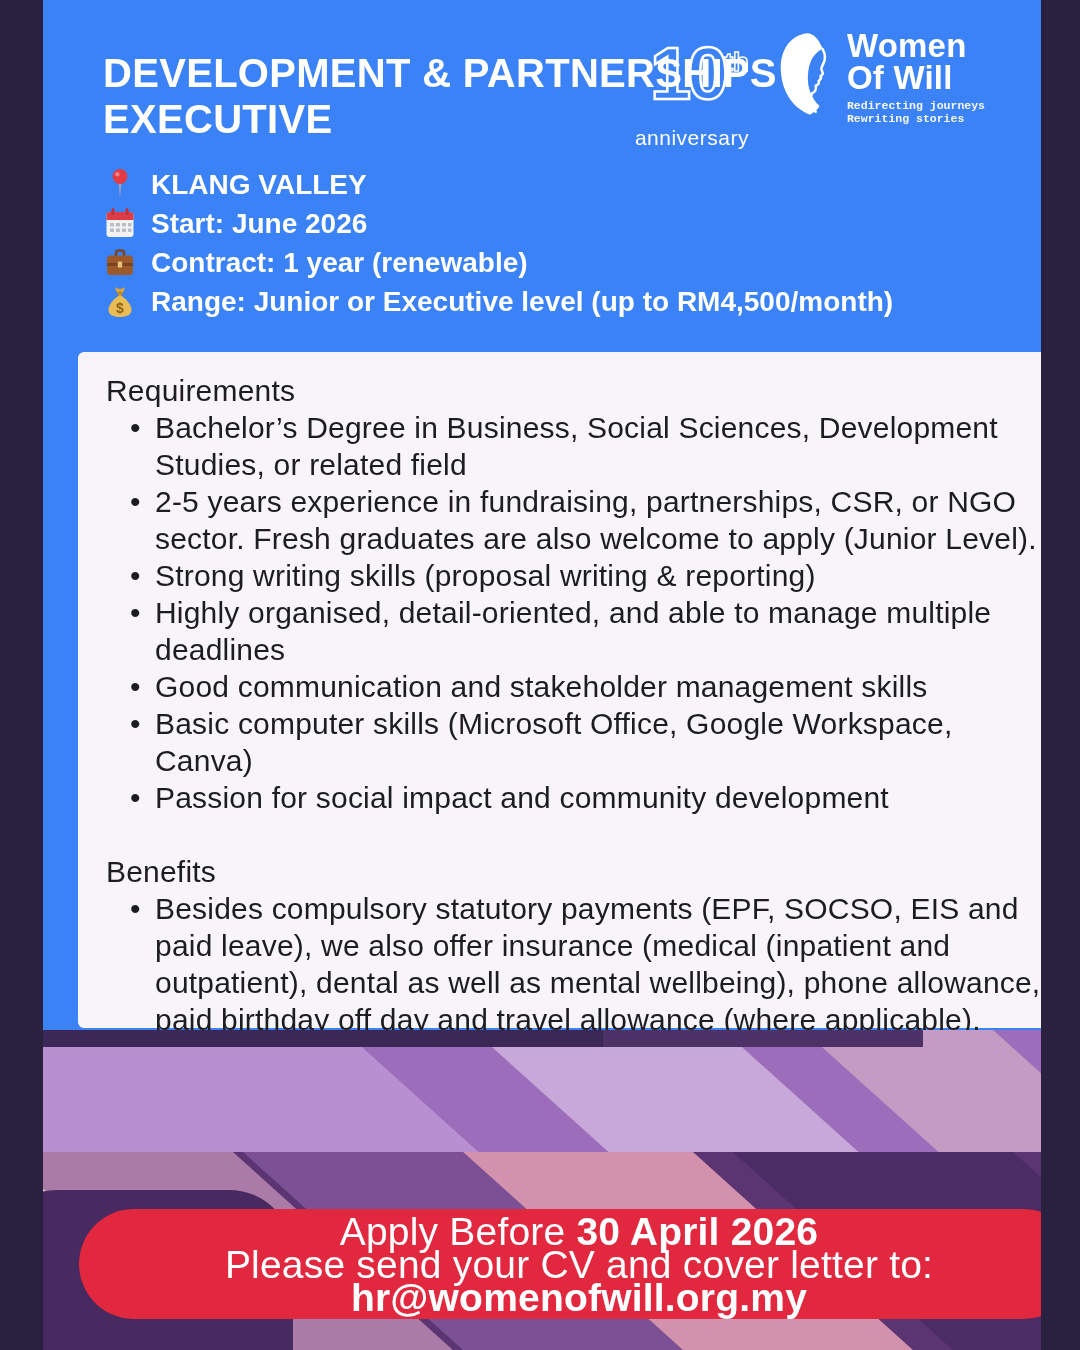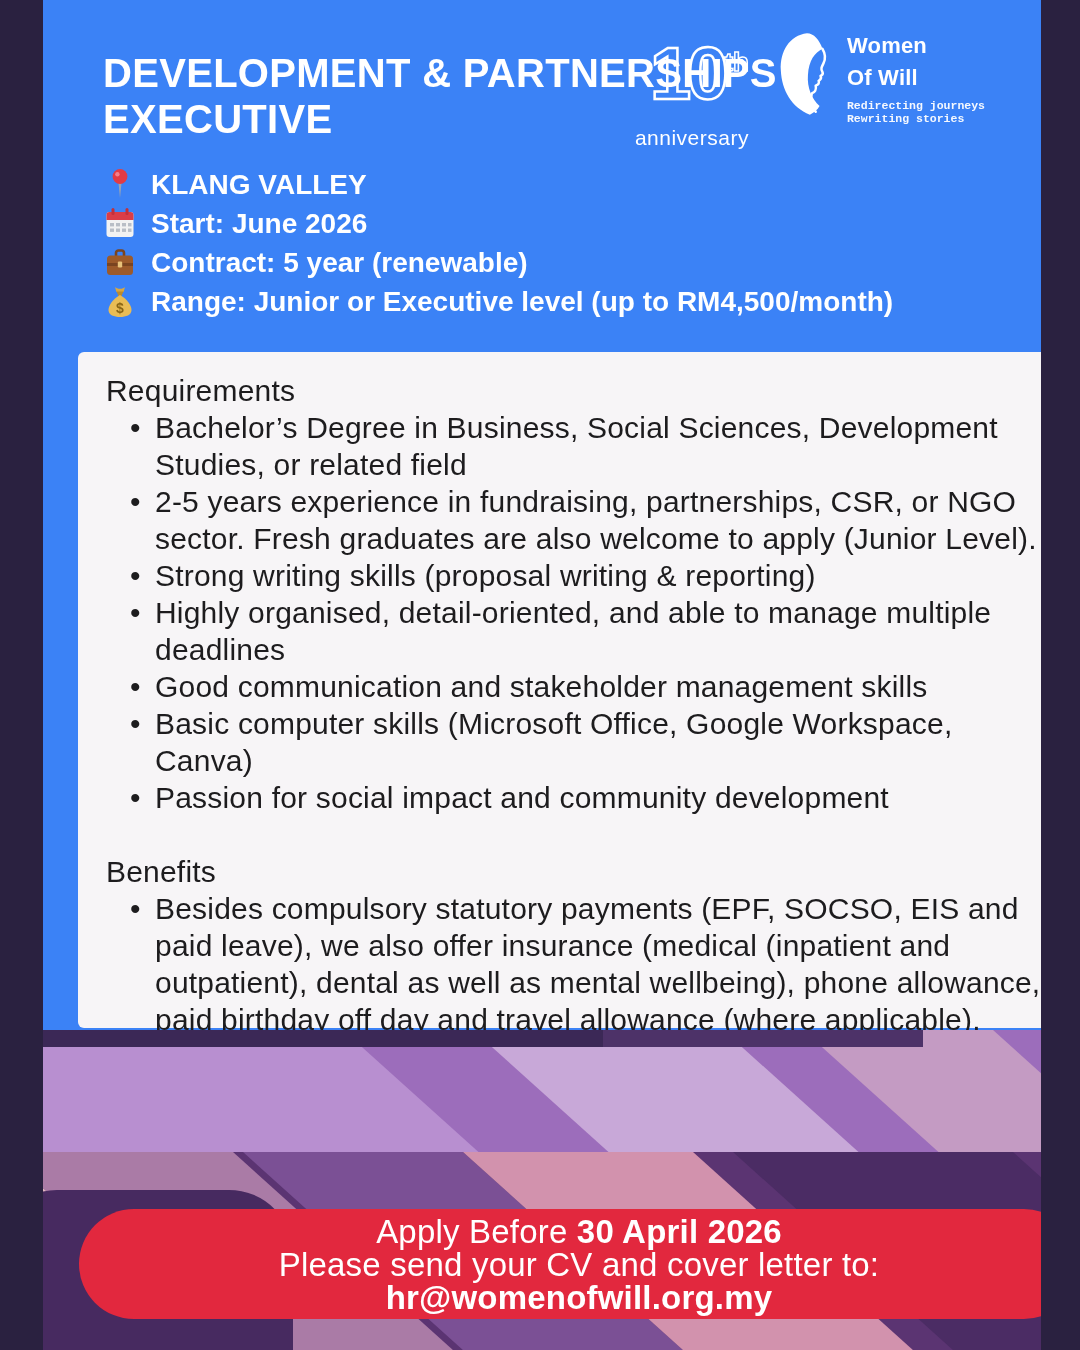--- a/index.html
+++ b/index.html
@@ -22,21 +22,21 @@
     font-size:74px;font-weight:800;letter-spacing:-4px;
     color:transparent;-webkit-text-stroke:2.5px #ffffff;
   }
   .anniv .th{
     font-size:26px;font-weight:800;vertical-align:28px;
     color:transparent;-webkit-text-stroke:1.5px #ffffff;
   }
   .anniv .label{font-size:21px;margin-top:0px;letter-spacing:.5px;}
   .wow{display:flex;gap:10px;align-items:flex-start;color:#fff;}
   .wow svg{width:62px;height:88px;flex:0 0 auto;}
-  .wow .name{font-size:22px;font-weight:700;line-height:32px;letter-spacing:.2px;}
+  .wow .name{font-size:33px;font-weight:700;line-height:32px;letter-spacing:.2px;}
   .wow .tagline{font-size:11.5px;line-height:13px;margin-top:5px;font-weight:700;opacity:.95;font-family:Liberation Mono, monospace;}
   
   .details{position:absolute;left:62px;top:168px;display:flex;flex-direction:column;gap:7px;}
   .detail-row{display:flex;align-items:center;gap:16px;color:#fff;font-weight:700;font-size:28px;line-height:31px;}
   .detail-row .ic{width:30px;height:32px;flex:0 0 auto;display:flex;align-items:center;justify-content:center;}
   
   .card{
     position:absolute;left:35px;top:352px;width:1011px;height:676px;box-sizing:border-box;
     background:#f7f5f7;border-radius:6px;color:#1d1c1e;
     font-size:30px;line-height:37px;letter-spacing:.2px;
@@ -63,21 +63,21 @@
   .band-bottom .s7{left:200px;width:220px;background:#7b5095;}
   .band-bottom .s8{left:420px;width:230px;background:#d292ad;}
   .band-bottom .s9{left:690px;width:280px;background:#4b2c64;}
   .band-bottom .s10{left:1060px;width:300px;background:#dfb0bd;}
   .dark-round{position:absolute;left:-50px;top:160px;width:300px;height:260px;border-radius:64px;background:#472a60;z-index:2;}
   
   .banner{
     position:absolute;left:36px;top:1209px;width:1000px;height:110px;z-index:5;
     background:#e2283e;border-radius:55px;
     display:flex;flex-direction:column;justify-content:center;align-items:center;
-    color:#ffffff;font-size:33px;line-height:33px;text-align:center;letter-spacing:.2px;
+    color:#ffffff;font-size:39px;line-height:33px;text-align:center;letter-spacing:.2px;
   }
   .banner b{font-weight:700;}
 </style>
 </head>
 <body>
 
 <div class="poster">
 
   <div class="title">
     <div>DEVELOPMENT &amp; PARTNERSHIPS</div>
@@ -147,21 +147,21 @@
 
     <div class="detail-row">
       <span class="ic">
         <svg viewBox="0 0 30 32" width="30" height="32" aria-hidden="true">
           <path d="M11 10 v-3 a2.5 2.5 0 0 1 2.5 -2.5 h3 a2.5 2.5 0 0 1 2.5 2.5 v3" fill="none" stroke="#7a4420" stroke-width="2.6"></path>
           <rect x="2" y="9.5" width="26" height="19.5" rx="3.5" fill="#9c5a2a"></rect>
           <rect x="2" y="17" width="26" height="3" fill="#7a4420"></rect>
           <rect x="12.8" y="15.5" width="4.4" height="6" rx="1.2" fill="#e8c27a"></rect>
         </svg>
       </span>
-      <span>Contract: 5 year (renewable)</span>
+      <span>Contract: 1 year (renewable)</span>
     </div>
 
     <div class="detail-row">
       <span class="ic">
         <svg viewBox="0 0 30 32" width="30" height="32" aria-hidden="true">
           <path d="M10 2 C12 4.4 18 4.4 20 2 L18.6 7 H11.4 Z" fill="#d8a741"></path>
           <path d="M11.5 6.5 h7 l-2 4.5 h-3 Z" fill="#b98a2f"></path>
           <path d="M15 10 C7.5 14.5 3.5 20.5 3.5 25 C3.5 30 9 32 15 32 C21 32 26.5 30 26.5 25 C26.5 20.5 22.5 14.5 15 10 Z" fill="#e9bc55"></path>
           <text x="15" y="27.5" font-size="14" font-weight="bold" text-anchor="middle" fill="#8a6514" font-family="'Liberation Sans',sans-serif">$</text>
         </svg>

